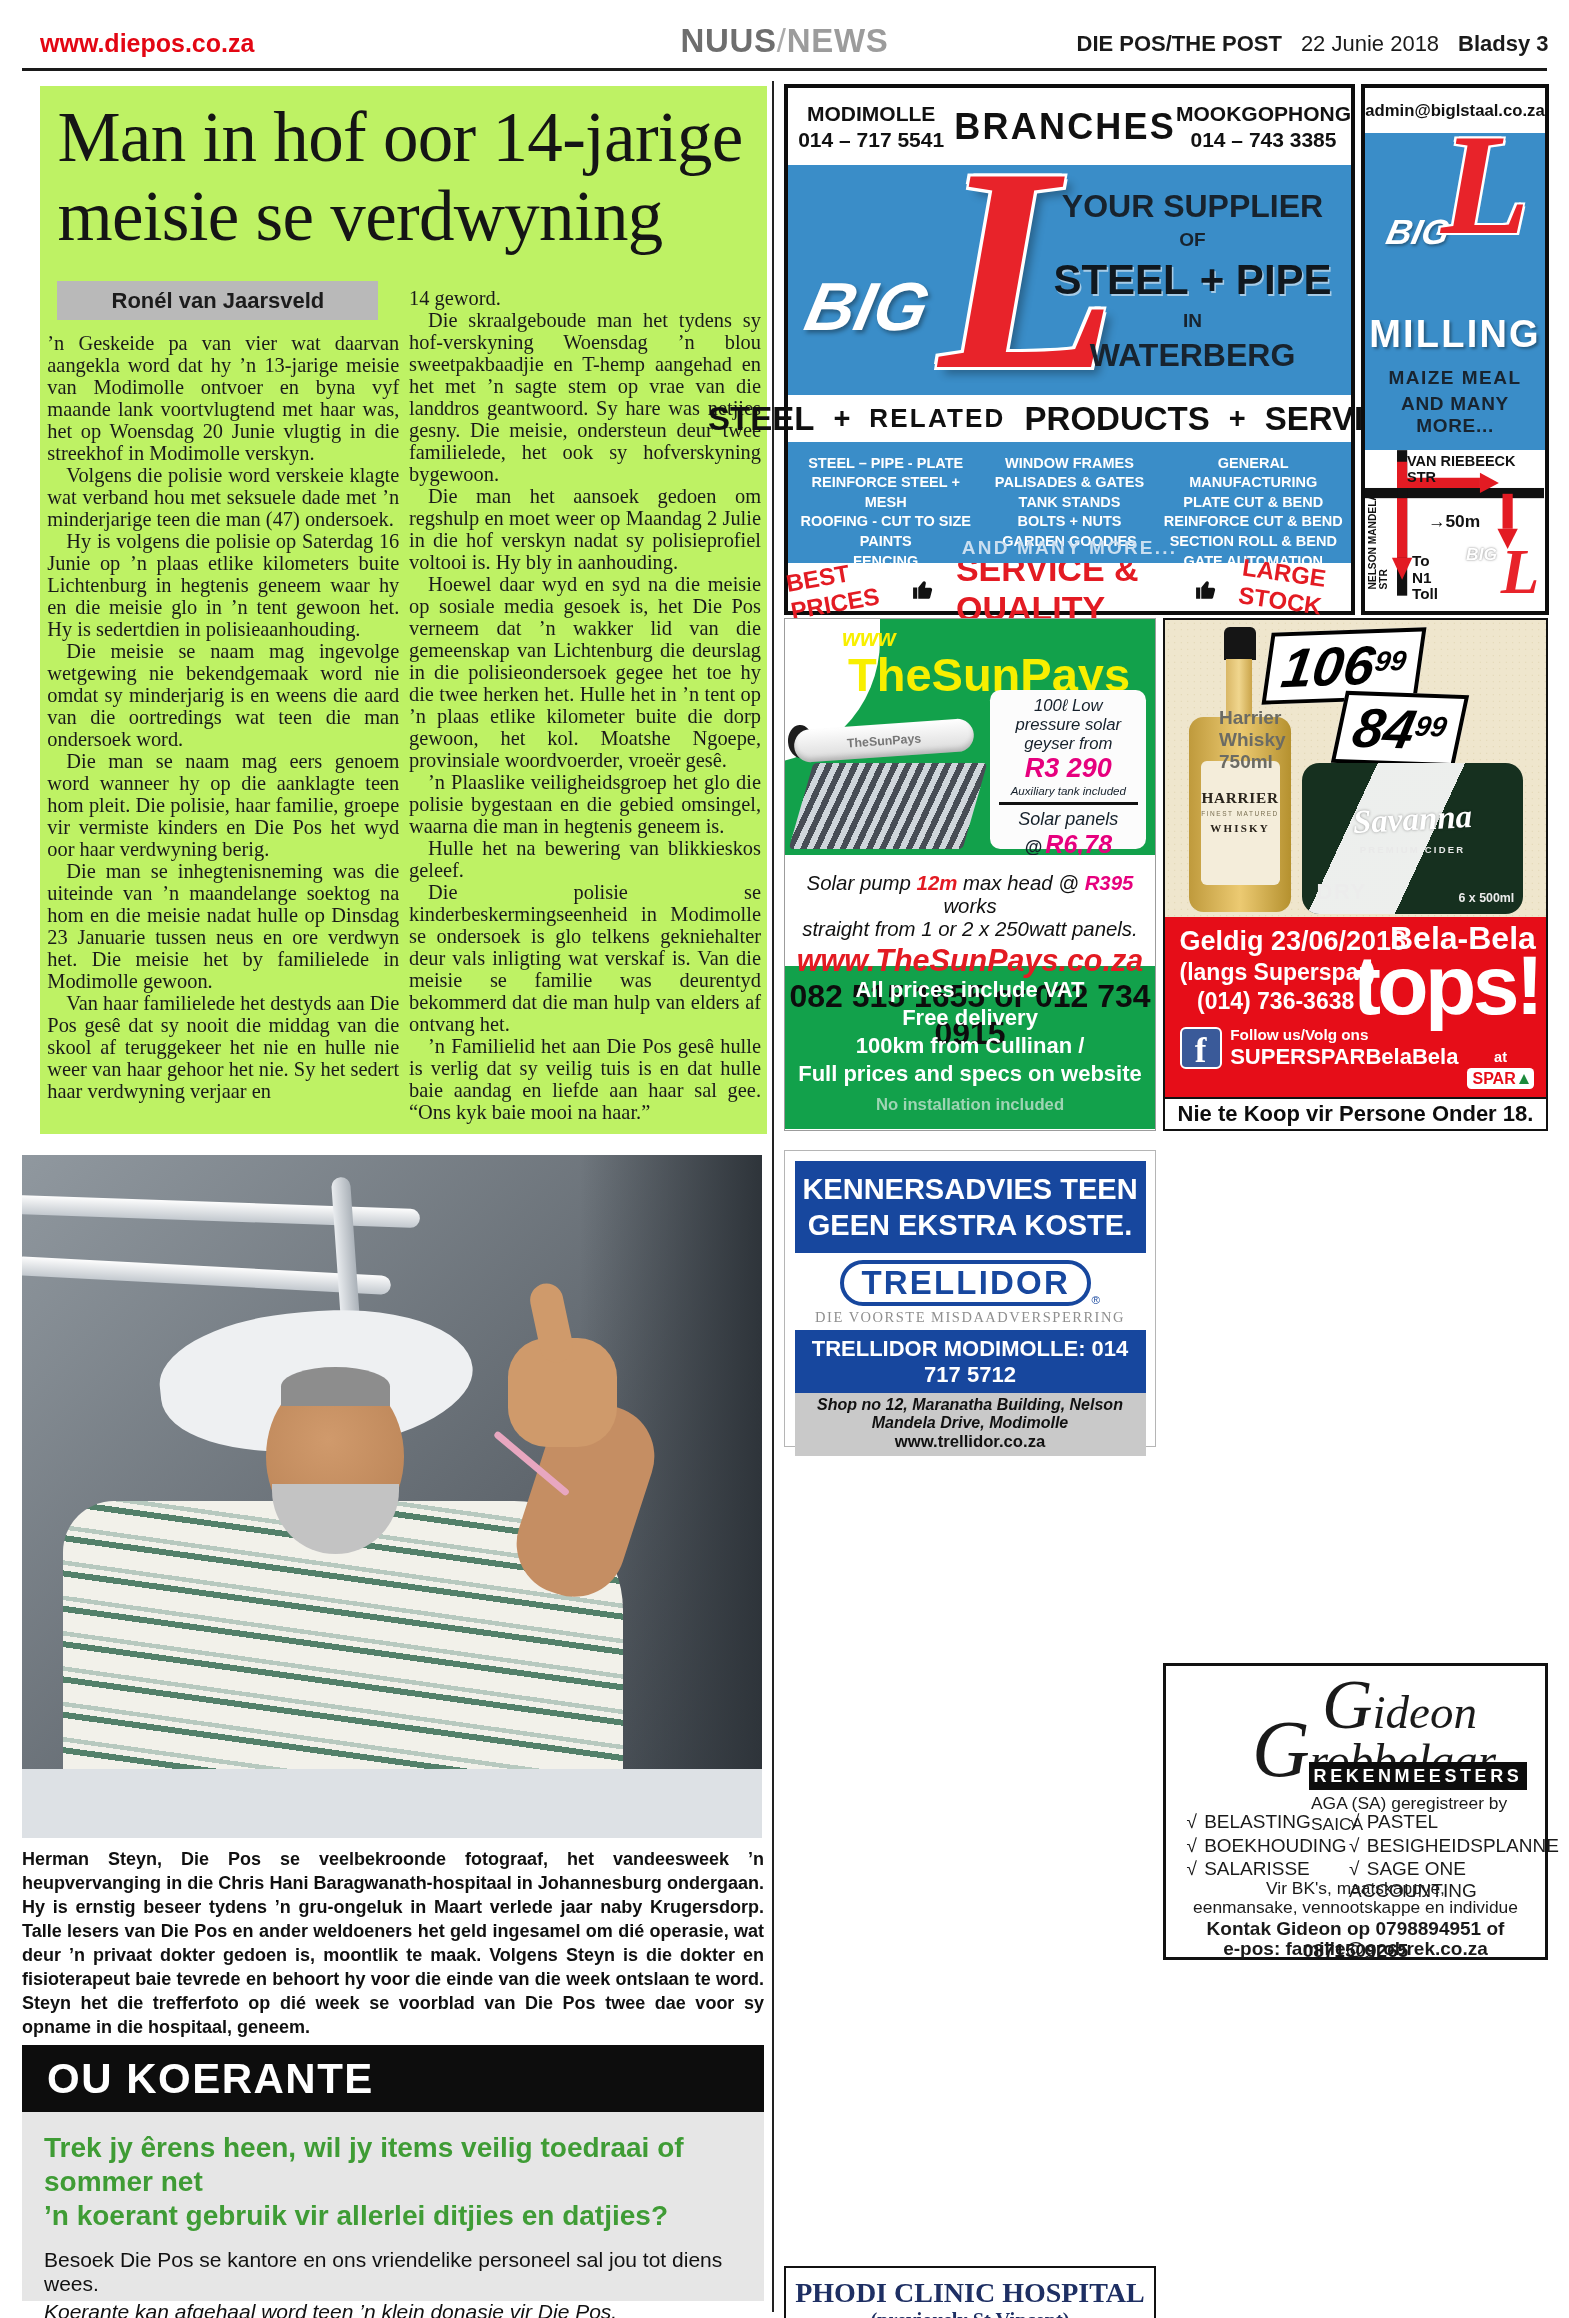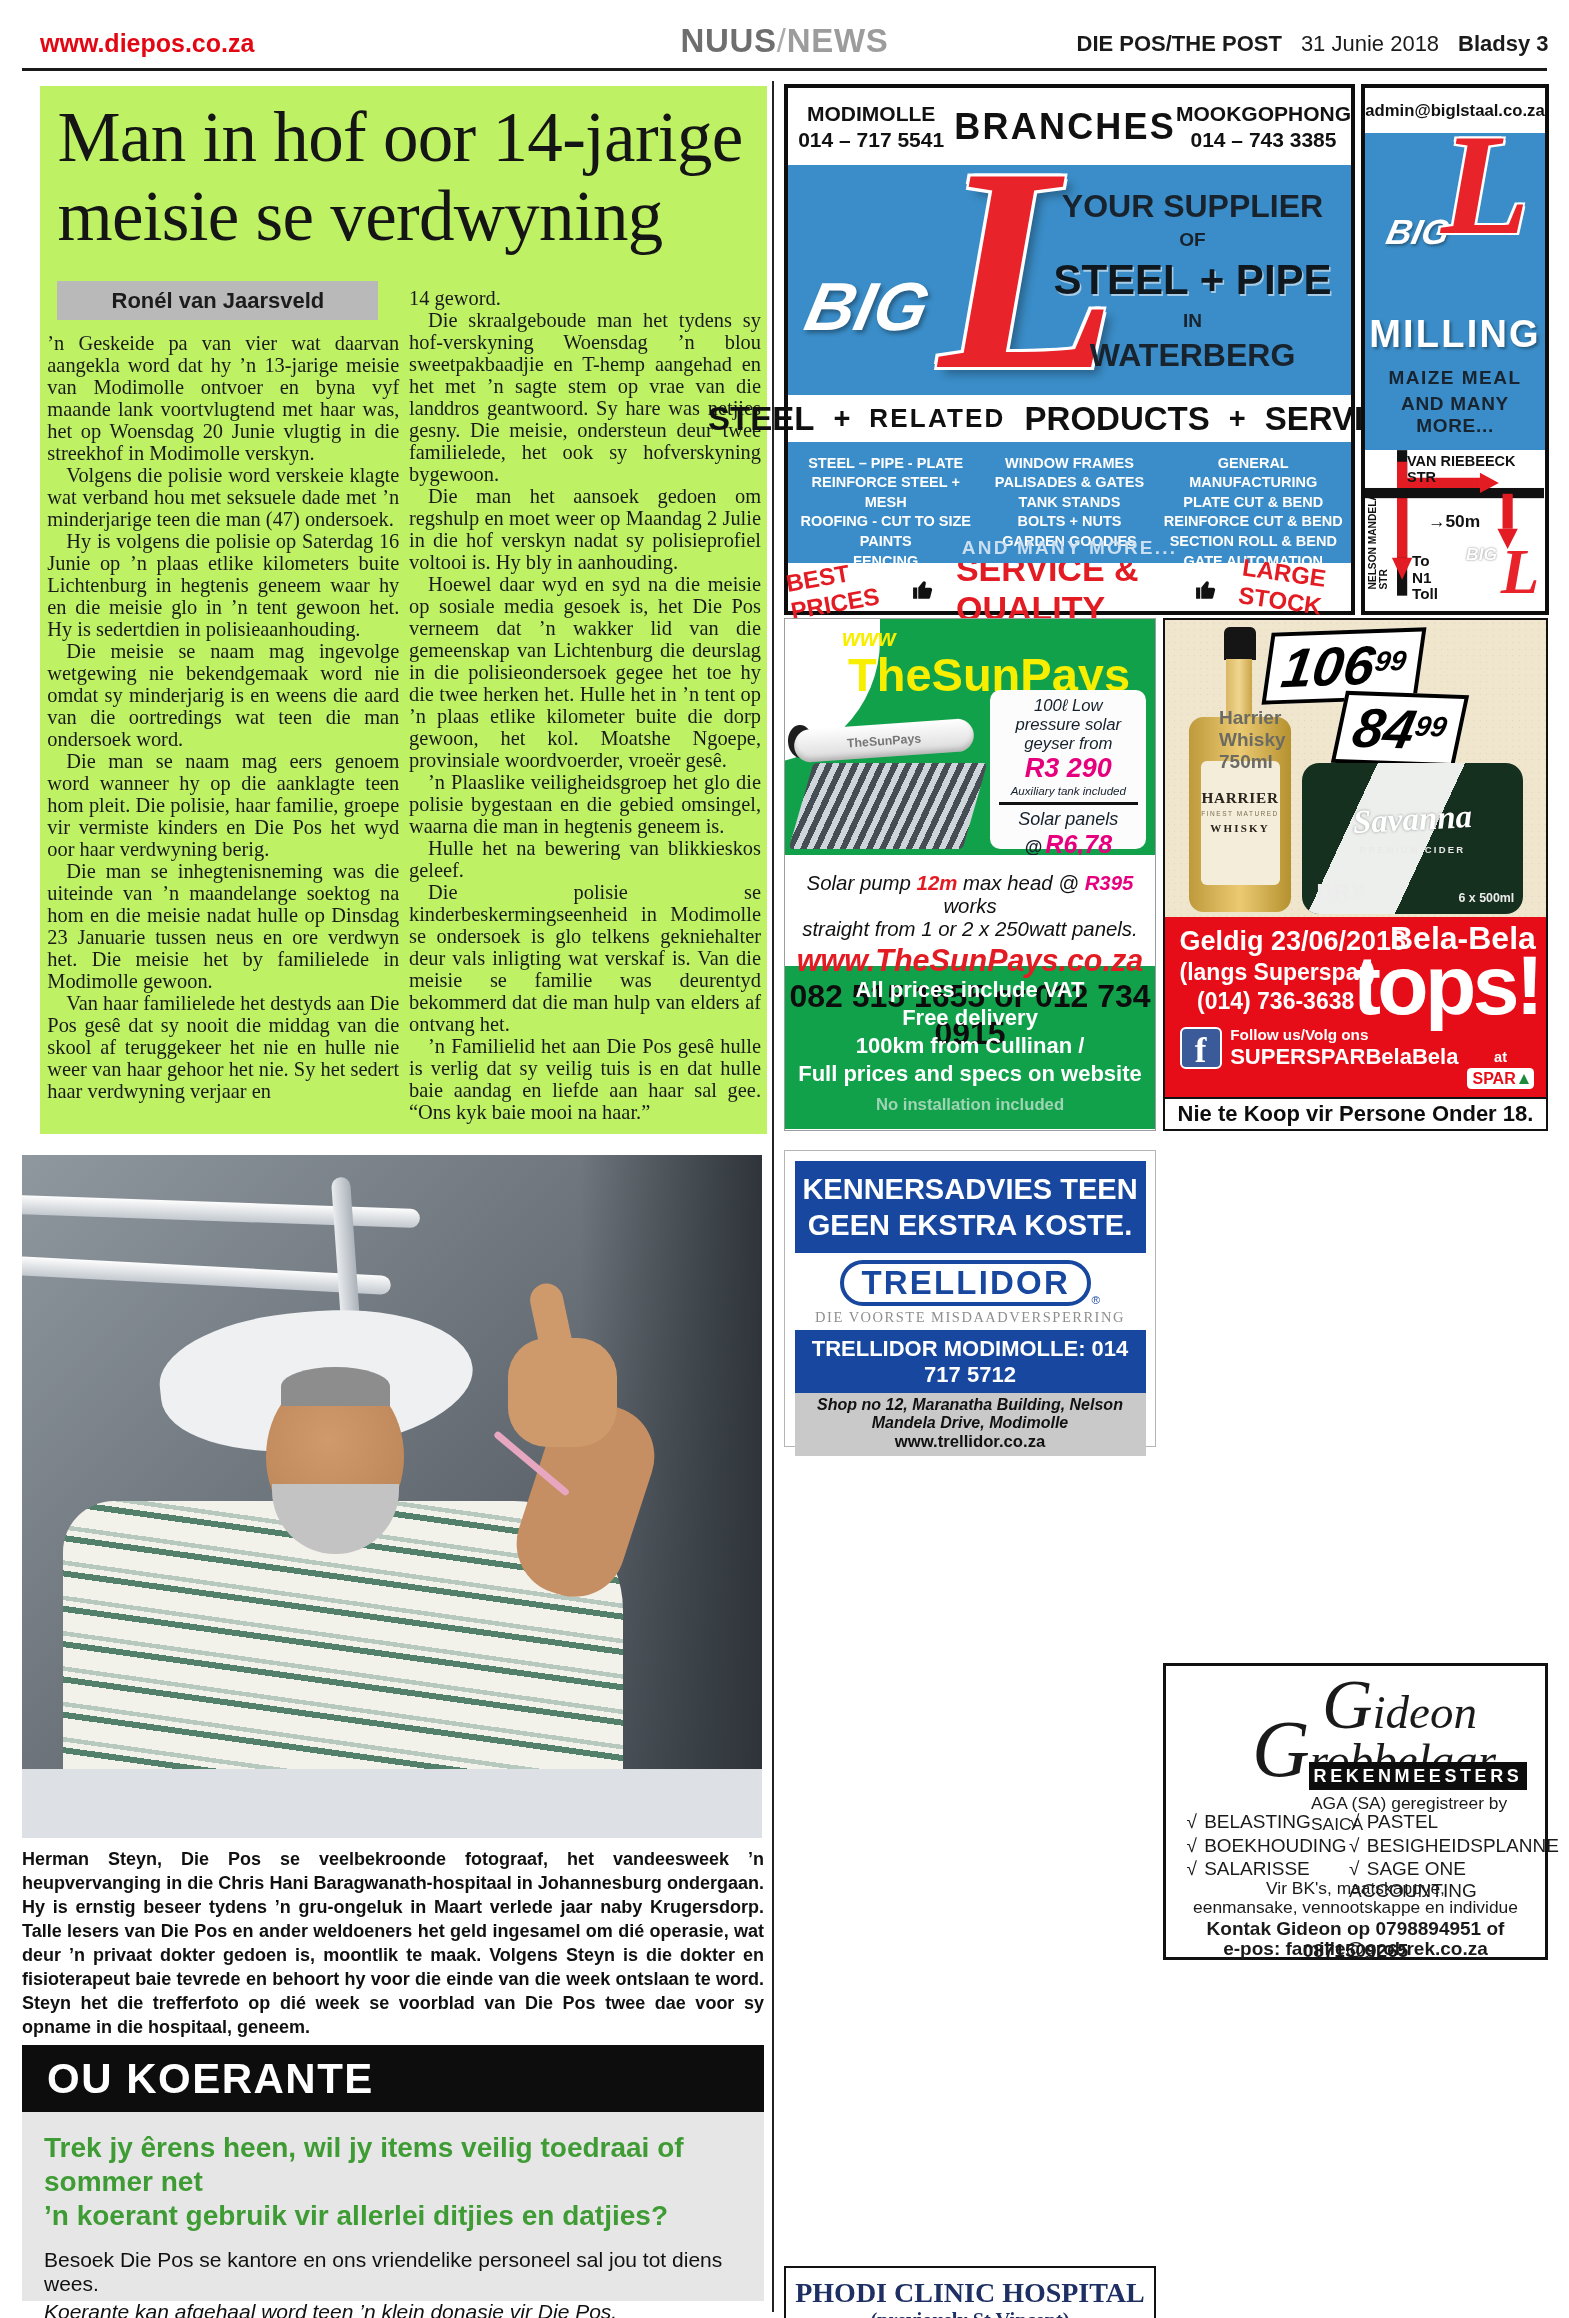--- a/index.html
+++ b/index.html
@@ -200,21 +200,21 @@
 </style>
 </head>
 <body>
 
 <div class="ab hdr-url">www.diepos.co.za</div>
 <div class="ab hdr-section">
   <span class="a">NUUS</span><span class="s">/</span><span class="b">NEWS</span>
 </div>
 <div class="ab hdr-right">
   <span class="b">DIE POS/THE POST</span>
-  <span>31 Junie 2018</span>
+  <span>22 Junie 2018</span>
   <span class="b">Bladsy 3</span>
 </div>
 <div class="ab hdr-rule"></div>
 <div class="ab vdiv"></div>
 
 <div class="ab" id="article">
   <div class="ab hl hl1">Man in hof oor 14-jarige</div>
   <div class="ab hl hl2">meisie se verdwyning</div>
   <div class="ab byline">Ronél van Jaarsveld</div>
   <div class="ab acol" id="acol1">

